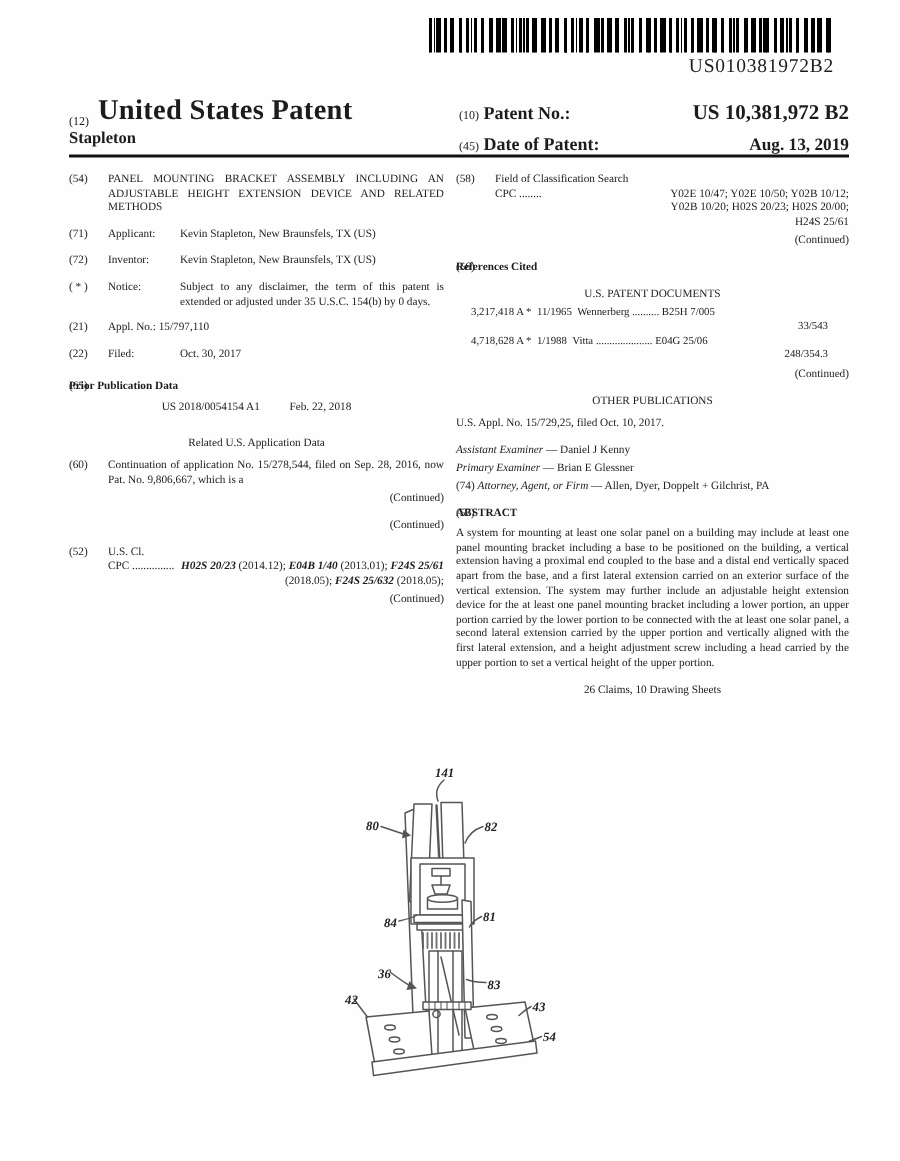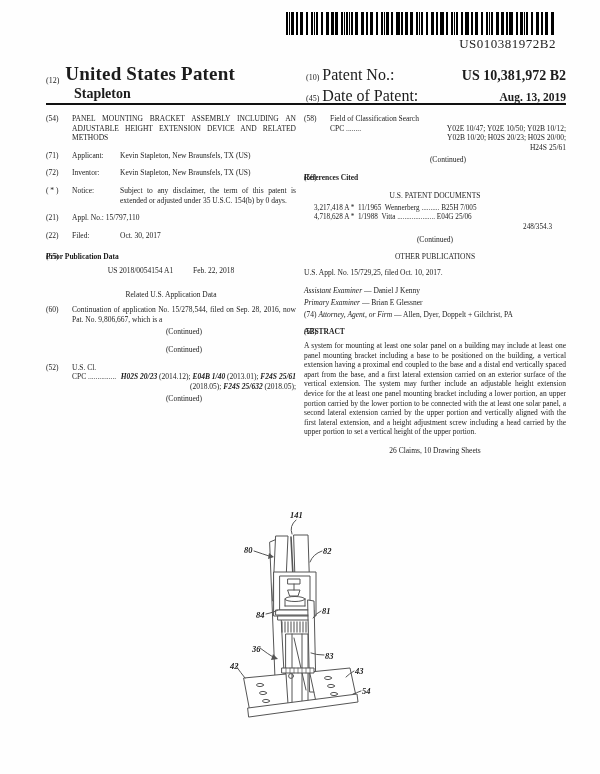--- a/index.html
+++ b/index.html
@@ -16,40 +16,40 @@
       repeating-linear-gradient(90deg,#000 0 2px,rgba(0,0,0,0) 2px 5px),
       repeating-linear-gradient(90deg,#000 0 1px,rgba(0,0,0,0) 1px 7px),
       repeating-linear-gradient(90deg,rgba(0,0,0,0) 0 3px,#000 3px 4px,rgba(0,0,0,0) 4px 11px);
   }
   #barcode-text{left:286px;top:36px;width:270px;text-align:right;font-size:13px;letter-spacing:.5px}
   
   #hdr-left{left:46px;top:63px;width:250px}
   #hdr-left .r1{display:flex;align-items:flex-end}
   #hdr-left .pn{font-size:8px;margin-top:8px}
   #hdr-left .big{font-size:19px;font-weight:bold;margin-left:6px;letter-spacing:.2px}
-  #hdr-left .surname{font-size:14px;font-weight:bold;margin-left:28px;margin-top:1px}
+  #hdr-left .surname{font-size:11px;font-weight:bold;margin-top:1px}
   #hdr-right{left:306px;top:66px;width:260px}
   #hdr-right .row{display:flex;justify-content:space-between;align-items:baseline;margin-bottom:3px}
   #hdr-right .pn{font-size:8px;margin-right:3px}
-  #hdr-right .lab{font-size:16px;font-weight:normal}
+  #hdr-right .lab{font-size:12px;font-weight:bold}
   #hdr-right .val1{font-size:14px;font-weight:bold}
   #hdr-right .val2{font-size:11.5px;font-weight:bold}
   .rule{left:46px;top:103px;width:520px;height:2px;background:#111}
   
   #col-l{left:46px;top:114px;width:250px;font-size:7.5px;line-height:1.28}
   #col-r{left:304px;top:114px;width:262px;font-size:7.5px;line-height:1.28}
   .it{display:flex;margin-bottom:8px}
   .nn{flex:0 0 26px}
   .lb{flex:0 0 48px}
   .ct{flex:1}
   b,.b{font-weight:normal}
   .ib{font-weight:bold;font-style:italic}
   .just{text-align:justify}
   .cen{text-align:center}
-  .cont{text-align:center;margin:3px 0 8px 26px}
+  .cont{text-align:right;margin:3px 0 8px 26px}
   .hang-right{text-align:right}
   .hang-right .fl{float:left}
   .heading-row{position:relative;margin-bottom:4px}
   .heading-row .nn{position:absolute;left:0;top:0}
   .heading-row .hd{text-align:left;font-weight:bold}
   .intcl-row{display:flex}
   .intcl-row .code{flex:0 0 78px}
   .refrow{white-space:nowrap;font-size:7.2px}
   .refrow .sp{display:inline-block}
   .refcls2{text-align:right;padding-right:14px;font-size:7.2px}
@@ -171,20 +171,21 @@
   <div class="heading-row" style="margin-top:8px">
     <span class="nn">(56)</span>
     <div class="hd">References Cited</div>
   </div>
   <div class="cen" style="margin:8px 0 2px">U.S. PATENT DOCUMENTS</div>
 
   <div class="refs-block">
     <div class="refrow">
       <span class="sp">3,217,418 A *</span>&nbsp;&nbsp;<span class="sp">11/1965</span>&nbsp;&nbsp;<span class="sp">Wennerberg</span>&nbsp;<span class="sp">..........</span>&nbsp;<span class="sp">B25H 7/005</span>
     </div>
+    <div class="refcls2">33/543</div>
     <div class="refrow">
       <span class="sp">4,718,628 A *</span>&nbsp;&nbsp;<span class="sp">1/1988</span>&nbsp;&nbsp;<span class="sp">Vitta</span>&nbsp;<span class="sp">.....................</span>&nbsp;<span class="sp">E04G 25/06</span>
     </div>
     <div class="refcls2">248/354.3</div>
   </div>
   <div class="cont" style="margin-left:0">(Continued)</div>
 
   <div class="cen b" style="margin:8px 0 6px;font-weight:normal">OTHER PUBLICATIONS</div>
   <div style="margin-bottom:8px">U.S. Appl. No. 15/729,25, filed Oct. 10, 2017.</div>
 

